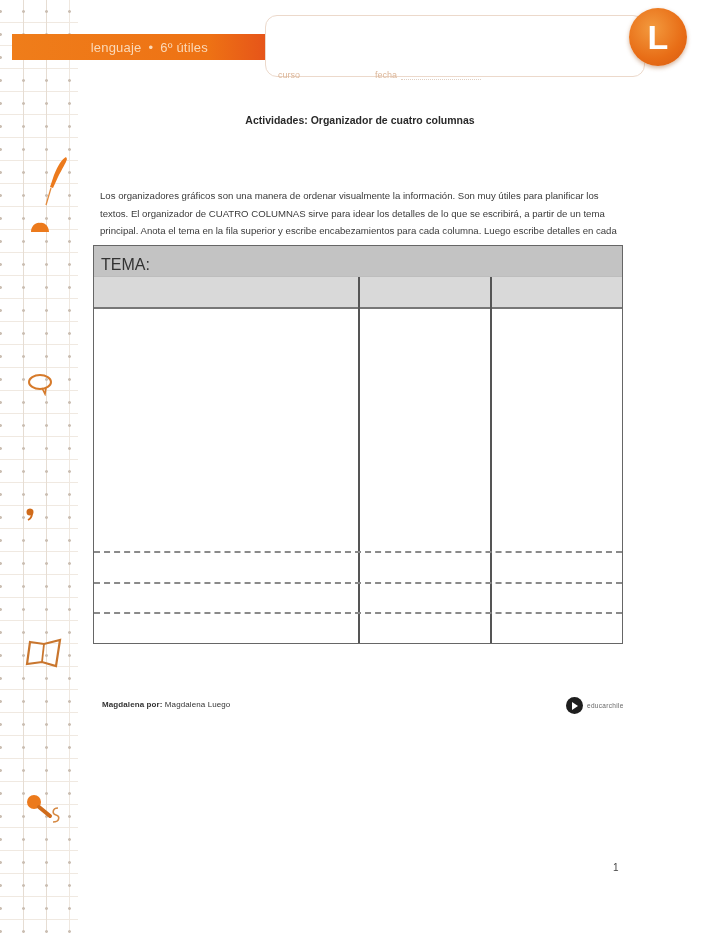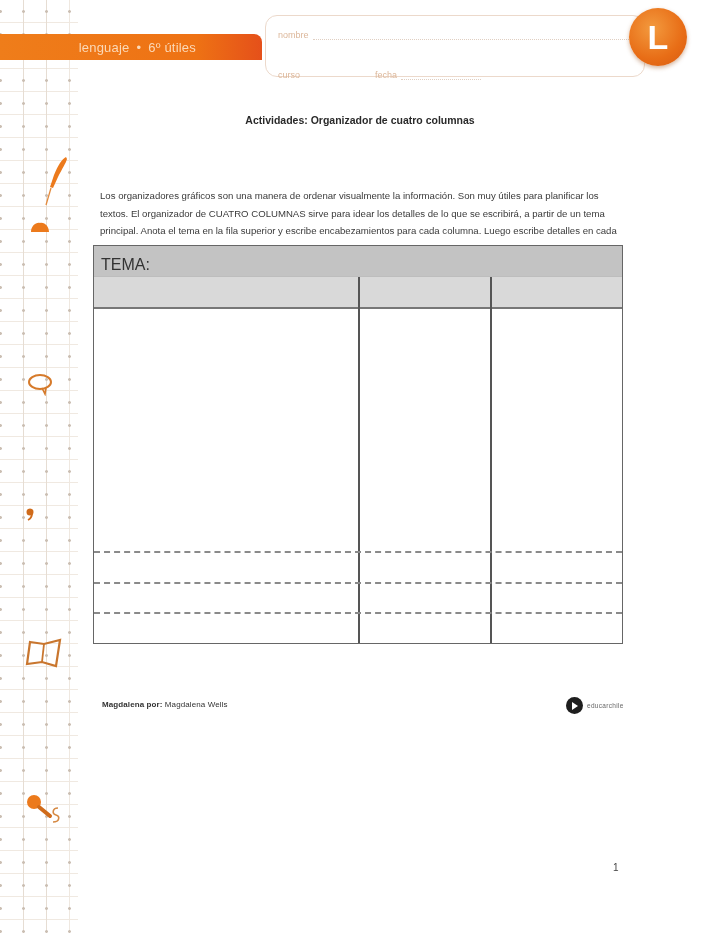--- a/index.html
+++ b/index.html
@@ -17,21 +17,21 @@
   }
   .grid-margin::after {
     content: ""; position: absolute; left: 0; top: 0; right: 0; bottom: 0;
     background-image: radial-gradient(circle, #cbbfb3 1.2px, transparent 1.6px);
     background-size: 23px 23px;
     background-position: 12px 0px;
   }
 
   
   .header-band {
-    position: absolute; left: 0; top: 34px; width: 262px; height: 26px;
+    position: absolute; left: 12px; top: 34px; width: 262px; height: 26px;
     background: linear-gradient(to right, #ef7d1a 0%, #ee7214 75%, #e5501a 100%);
     border-top-right-radius: 8px;
     display: flex; align-items: center; justify-content: flex-end; padding-right: 66px;
     color: #fbd9b8; font-size: 13px; letter-spacing: 0.2px;
   }
   .header-band .sep { margin: 0 7px; }
 
   
   .info-card {
     position: absolute; left: 265px; top: 15px; width: 380px; height: 62px;
@@ -137,24 +137,20 @@
   <path d="M34 16 C28 16 28 22 32 23 C36 24 36 30 29 30" stroke="#d68a44" stroke-width="1.6" fill="none"></path>
 </svg>
 
 <div class="header-band">
   <span>lenguaje</span>
   <span class="sep">•</span>
   <span>6º útiles</span>
 </div>
 
 <div class="info-card">
-  <div class="row row1">
-    <span>nombre</span>
-    <span class="line"></span>
-  </div>
   <div class="row row2">
     <span>curso</span>
     <span class="fecha-label">fecha</span>
     <span class="line fecha-line"></span>
   </div>
 </div>
 
 <div class="subject-logo">L</div>
 
 <div class="doc-title">Actividades: Organizador de cuatro columnas</div>
@@ -170,19 +166,19 @@
   <div class="col-cell" style="left:397px;width:131px"></div>
   <div class="col-divider d1"></div>
   <div class="col-divider d2"></div>
   <div class="dash-line" style="top:305px"></div>
   <div class="dash-line" style="top:336px"></div>
   <div class="dash-line" style="top:366px"></div>
 </div>
 
 <div class="author">
   <b>Magdalena por:</b>
-  <span>Magdalena Wells</span>
+  <span>Magdalena Luego</span>
 </div>
 <div class="edu-logo">
   <span class="circle"></span>
   <span class="name">educarchile</span>
 </div>
 <div class="page-num">1</div>
 
 </body></html>

